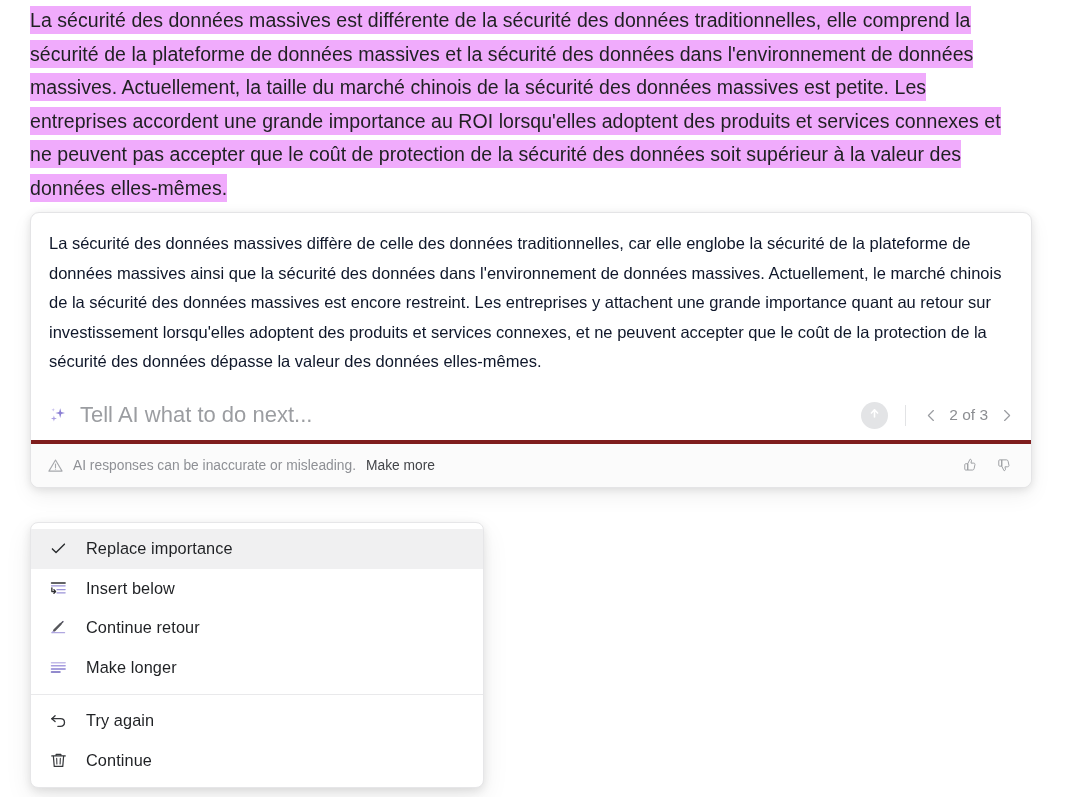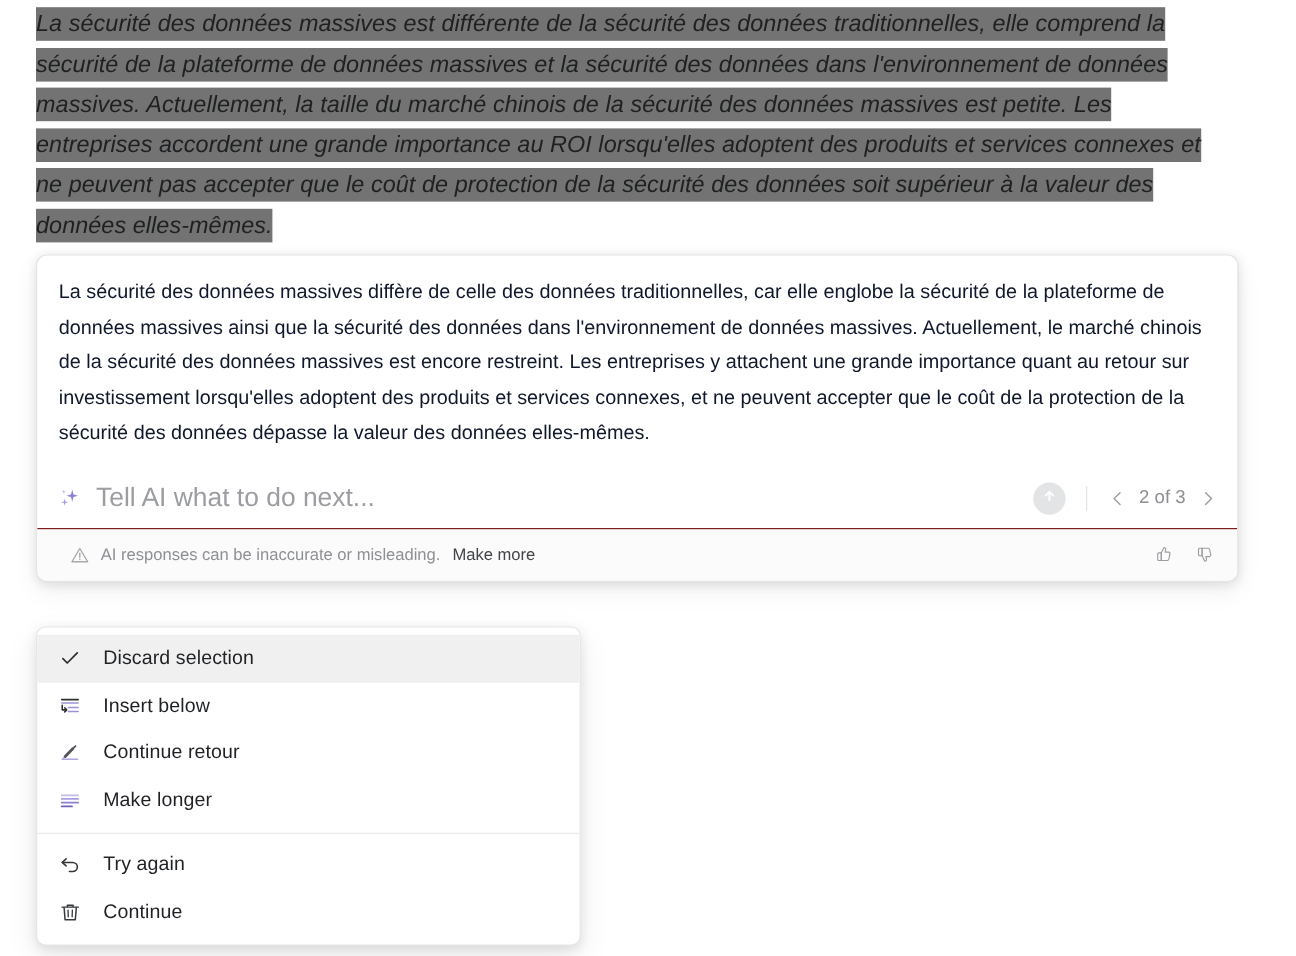--- a/index.html
+++ b/index.html
@@ -25,25 +25,24 @@
     position: absolute;
     left: 30px;
     top: 4px;
     width: 980px;
     font-size: 19.5px;
     line-height: 33.5px;
     color: #1f2022;
     letter-spacing: 0.05px;
   }
   .doc-text .sel {
-    background: #737373;
+    background: #f0abfc;
     box-decoration-break: clone;
     -webkit-box-decoration-break: clone;
     padding: 3px 0;
-    font-style: italic;
   }
 
   
   .ai-card {
     position: absolute;
     left: 30px;
     top: 212px;
     width: 1000px;
     background: #ffffff;
     border: 1px solid #e4e4e6;
@@ -128,22 +127,22 @@
     color: #8c8e92;
     white-space: nowrap;
     font-size: 15.5px;
   }
 
   
   .disclaimer {
     display: flex;
     align-items: center;
     height: 43px;
-    padding: 0 16px 0 28px;
-    border-top: 1px solid #7f1d1d;
+    padding: 0 16px 0 17px;
+    border-top: 4px solid #7f1d1d;
     background: #fbfbfb;
   }
   .warn-icon { width: 15px; height: 15px; flex: 0 0 15px; margin-right: 10px; display: block; }
   .disclaimer-text { font-size: 13.8px; color: #8e9095; }
   .learn-more {
     font-size: 13.8px;
     color: #434549;
     margin-left: 10px;
     text-decoration: none;
     cursor: default;
@@ -273,21 +272,21 @@
   </div>
 
   <div class="menu">
 
     <div class="menu-item active">
       <span class="menu-ico">
         <svg viewBox="0 0 20 20" width="19" height="19">
           <path d="M3.6 10.4 L7.4 14.2 L16.2 5.4" stroke="#2a2c2f" stroke-width="1.5" fill="none" stroke-linecap="round" stroke-linejoin="round"></path>
         </svg>
       </span>
-      <span class="menu-label">Discard selection</span>
+      <span class="menu-label">Replace importance</span>
     </div>
 
     <div class="menu-item">
       <span class="menu-ico">
         <svg viewBox="0 0 20 20" width="19" height="19">
           <path d="M2.6 4.2 L17.0 4.2" stroke="#2f3033" stroke-width="1.45" stroke-linecap="round"></path>
           <path d="M2.6 7.2 L17.0 7.2" stroke="#9b93d8" stroke-width="1.3" stroke-linecap="round"></path>
           <path d="M8.4 11.1 L17.0 11.1" stroke="#9b93d8" stroke-width="1.3" stroke-linecap="round"></path>
           <path d="M8.4 14.6 L17.0 14.6" stroke="#9b93d8" stroke-width="1.3" stroke-linecap="round"></path>
           <path d="M3.0 9.3 L3.0 13.2 L6.6 13.2" stroke="#2f3033" stroke-width="1.4" fill="none" stroke-linecap="round" stroke-linejoin="round"></path>

